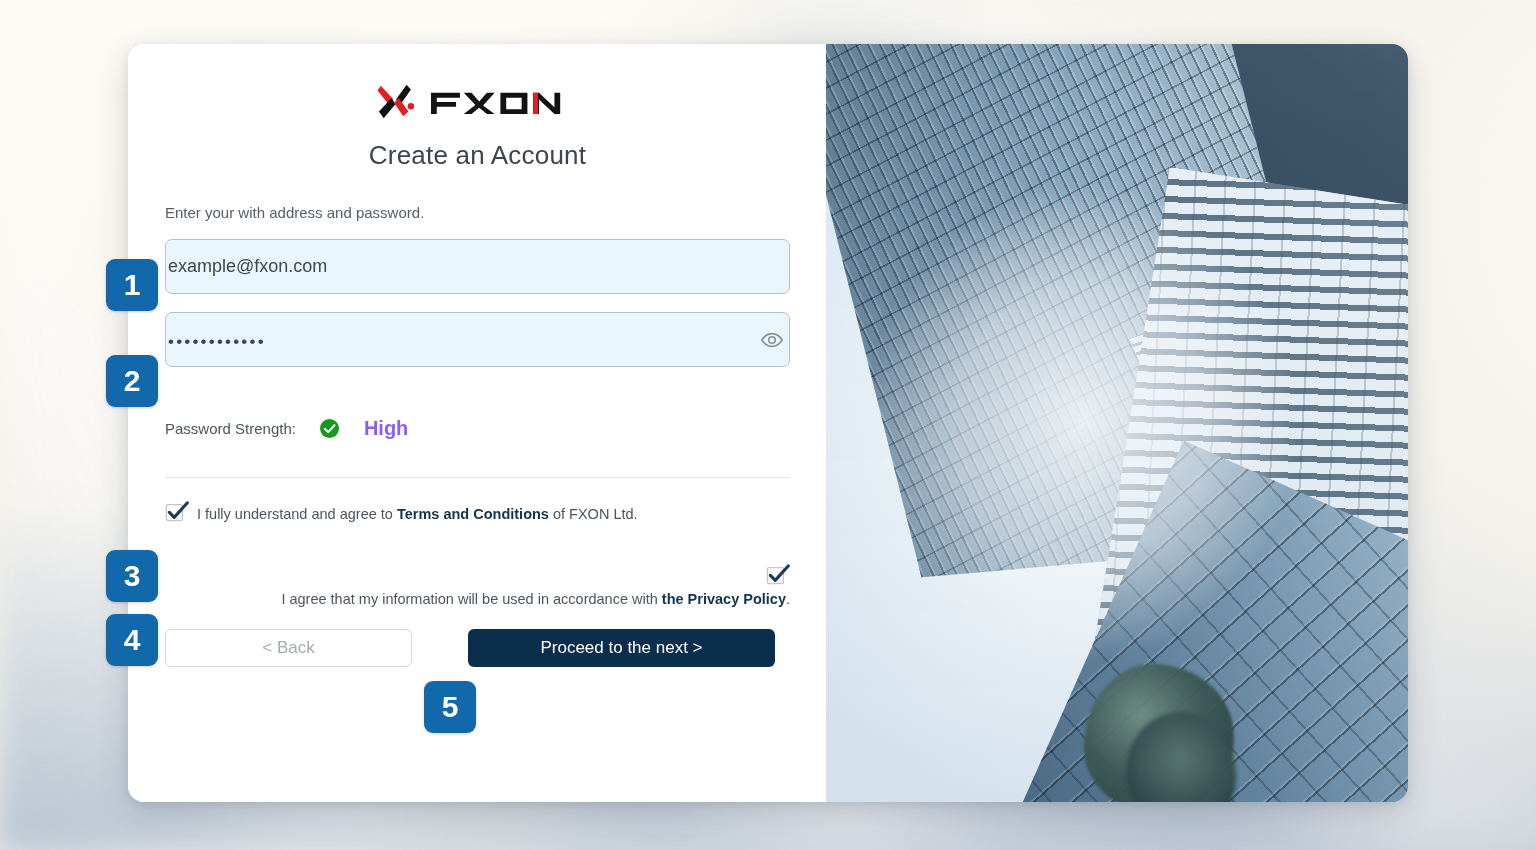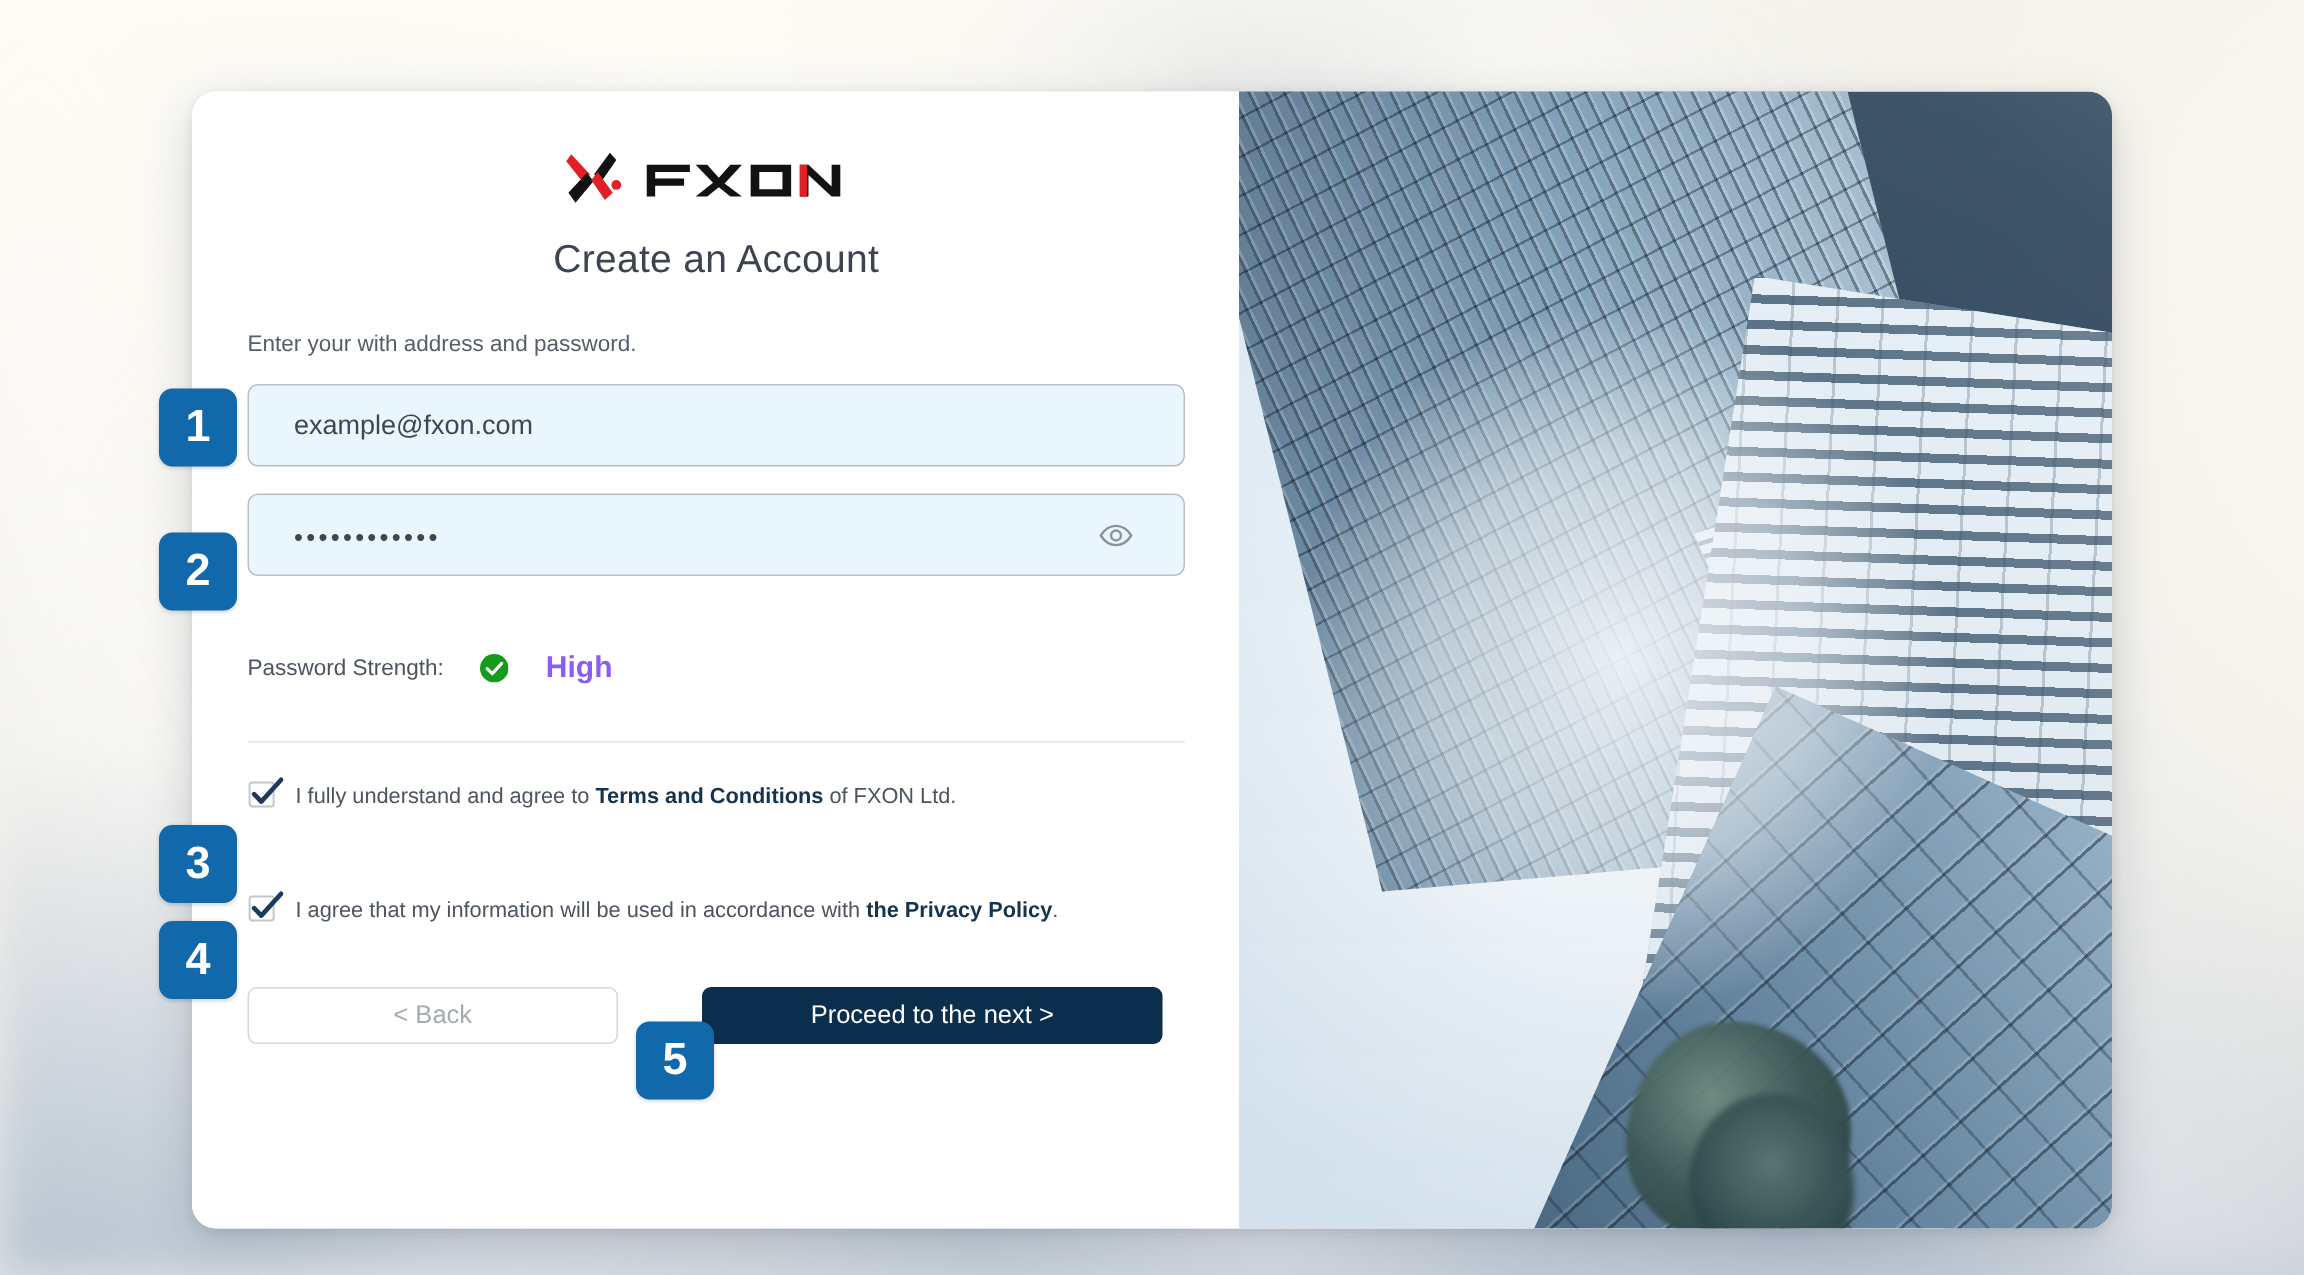--- a/index.html
+++ b/index.html
@@ -71,21 +71,21 @@
         rgba(167,184,202,0.78) 0%,
         rgba(186,199,214,0.42) 45%,
         rgba(186,199,214,0) 74%);
     filter: blur(14px);
   }
 
   
   #card {
     position: absolute;
     left: 128px;
-    top: 61px;
+    top: 44px;
     width: 1280px;
     height: 758px;
     background: #ffffff;
     border-radius: 16px;
     box-shadow: 0 12px 34px rgba(40,52,68,0.18), 0 2px 8px rgba(40,52,68,0.10);
     display: flex;
     overflow: hidden;
   }
 
   
@@ -136,21 +136,21 @@
     height: 55px;
   }
   .field-box {
     width: 100%;
     height: 55px;
     background: #eaf6fd;
     border: 1px solid #b9bfc6;
     border-radius: 7px;
     display: flex;
     align-items: center;
-    padding: 0 30px;
+    padding: 0 2px;
     font-size: 18px;
     color: #3e4651;
   }
   .field-box.pw { justify-content: space-between; }
   .dots {
     font-size: 17px;
     letter-spacing: 2.2px;
     color: #3e4651;
     line-height: 1;
     padding-top: 3px;
@@ -189,21 +189,21 @@
     width: 100%;
   }
 
   
   .cb-row {
     display: flex;
     align-items: flex-end;
     margin-top: 25px;
     height: 22px;
   }
-  .cb-row.second { margin-top: 54px; }
+  .cb-row.second { margin-top: 42px; flex-direction: column; }
   .cb-glyph {
     width: 24px; height: 24px;
     flex: 0 0 24px;
     margin-top: -3px;
     cursor: pointer;
   }
   .cb-text {
     margin-left: 8px;
     font-size: 14.5px;
     color: #4c555f;

